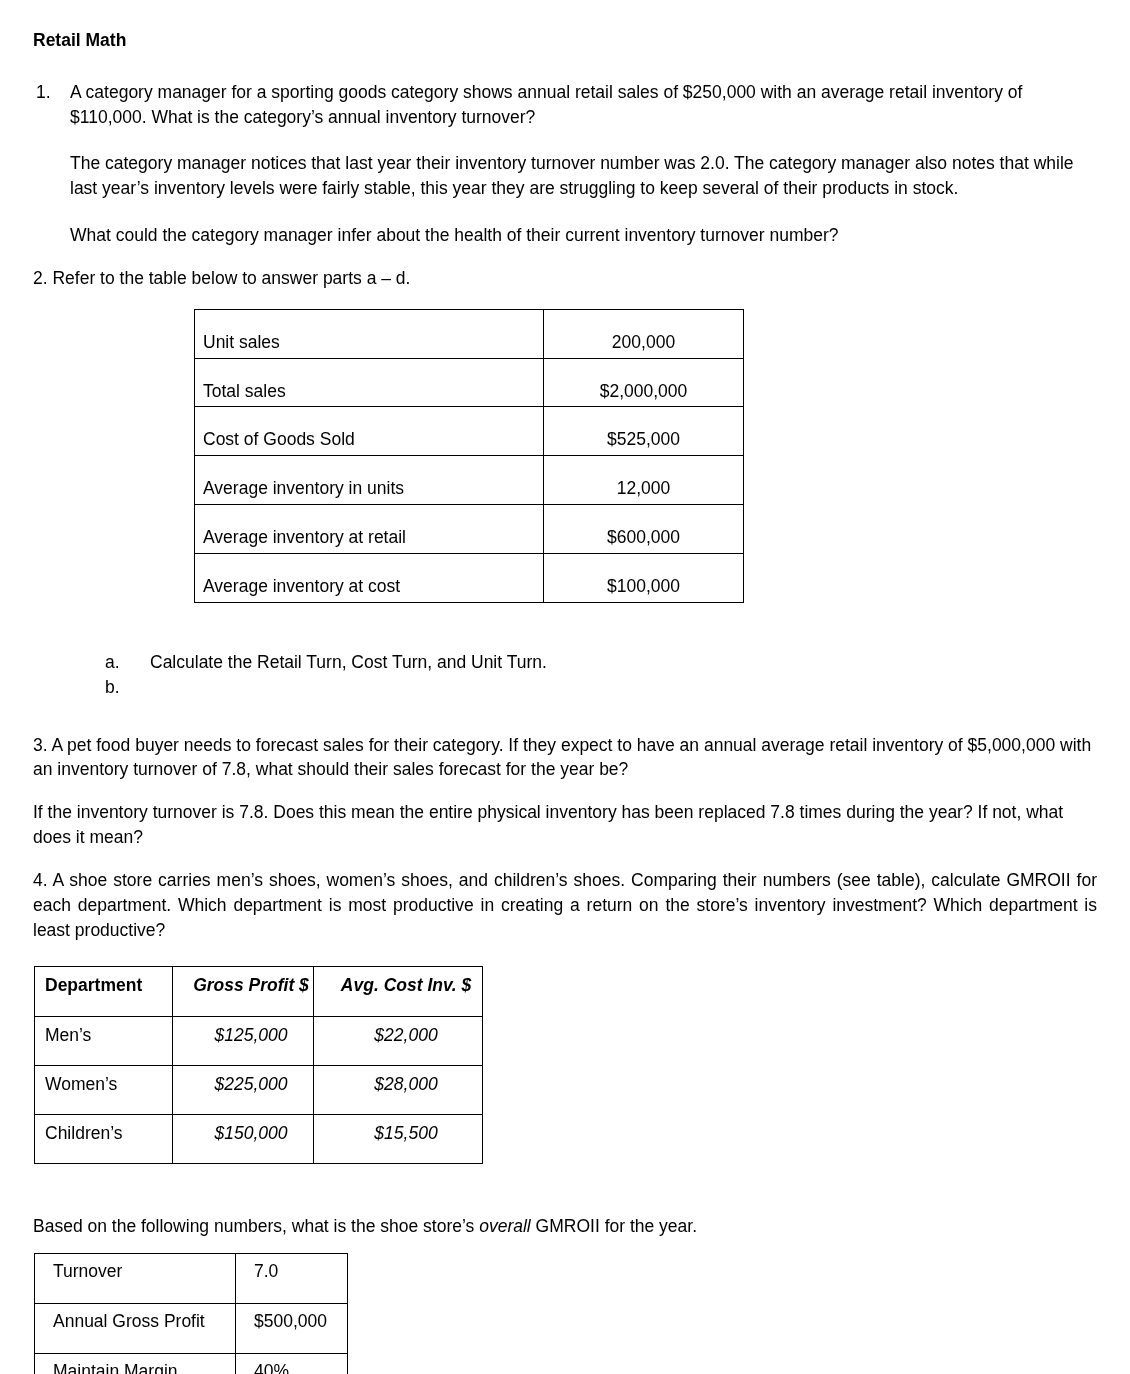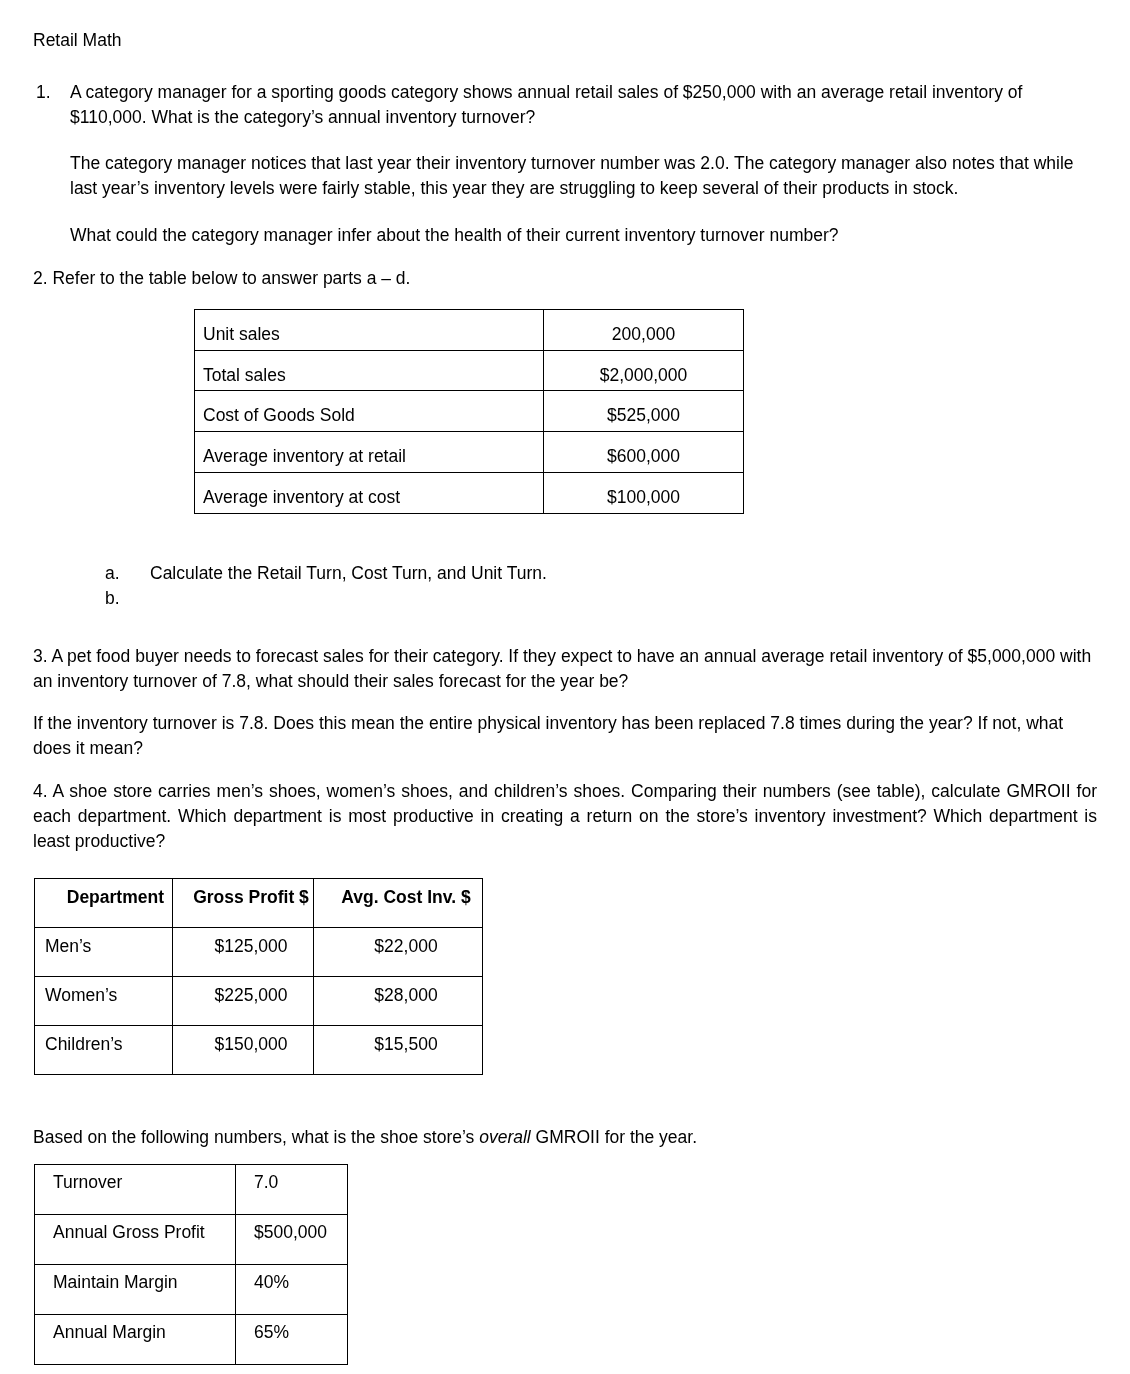--- a/index.html
+++ b/index.html
@@ -18,21 +18,21 @@
   }
   .page {
     position: relative;
     width: 1130px;
     height: 1374px;
     box-sizing: border-box;
     padding: 28px 33px 0 33px;
   }
 
   .title-line {
-    font-weight: normal;
+    font-weight: bold;
     font-size: 17.5px;
     line-height: 1.47;
   }
 
   .spacer-lg { height: 26px; }
   .spacer-md { height: 18px; }
 
   
   .num-item {
     display: flex;
@@ -85,42 +85,42 @@
   }
 
   
   .tbl-metrics {
     margin-left: 161px;
     width: 539px;
     table-layout: fixed;
   }
   .tbl-metrics td {
     height: 18px;
-    padding: 12px 0 3px 8px;
+    padding: 20px 0 3px 8px;
   }
   .tbl-metrics td.label { width: 340px; text-align: left; }
   .tbl-metrics td.value { width: 199px; text-align: center; padding-left: 0; }
 
   
   .tbl-dept {
     margin-left: 1px;
     width: 448px;
     table-layout: fixed;
   }
   .tbl-dept th, .tbl-dept td {
     height: 36px;
     padding: 6px 8px 6px 10px;
   }
   .tbl-dept th {
     font-weight: bold;
-    text-align: right;
+    text-align: left;
     height: 20px;
     padding-bottom: 18px;
   }
-  .tbl-dept th.c, .tbl-dept td.c { text-align: center; padding-left: 16px; padding-right: 0; }
+  .tbl-dept th.c, .tbl-dept td.c { text-align: center; padding-left: 16px; padding-right: 0; font-style: italic; }
   .tbl-dept col.col-dept { width: 138px; }
   .tbl-dept col.col-gp   { width: 141px; }
   .tbl-dept col.col-ac   { width: 169px; }
 
   
   .tbl-summary {
     margin-left: 1px;
     width: 313px;
     table-layout: fixed;
   }
@@ -164,20 +164,24 @@
         <td class="label">Unit sales</td>
         <td class="value">200,000</td>
       </tr>
       <tr>
         <td class="label">Total sales</td>
         <td class="value">$2,000,000</td>
       </tr>
       <tr>
         <td class="label">Cost of Goods Sold</td>
         <td class="value">$525,000</td>
+      </tr>
+      <tr>
+        <td class="label">Average inventory in units</td>
+        <td class="value">12,000</td>
       </tr>
       <tr>
         <td class="label">Average inventory at retail</td>
         <td class="value">$600,000</td>
       </tr>
       <tr>
         <td class="label">Average inventory at cost</td>
         <td class="value">$100,000</td>
       </tr>
     </tbody>

